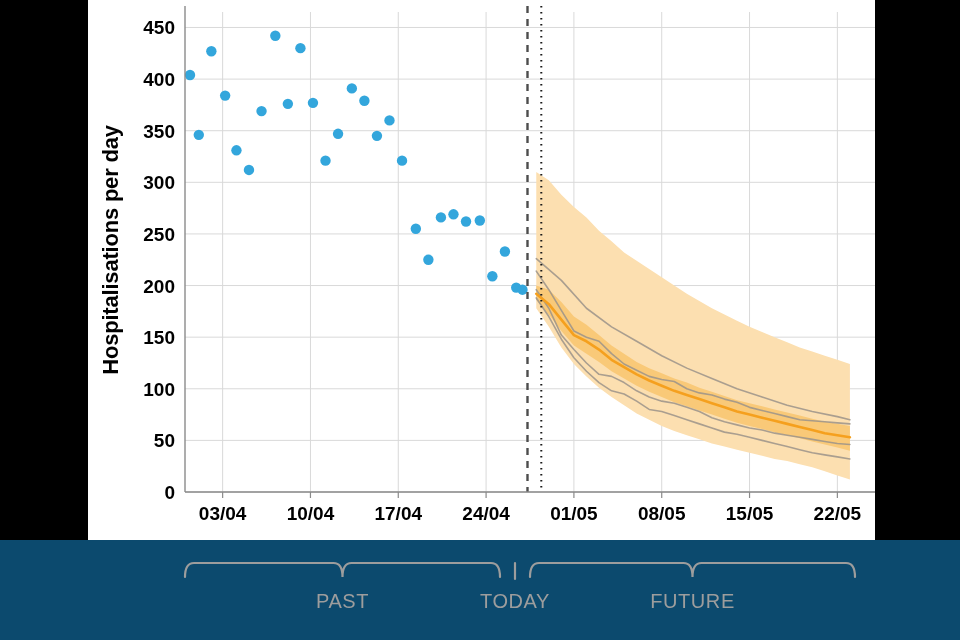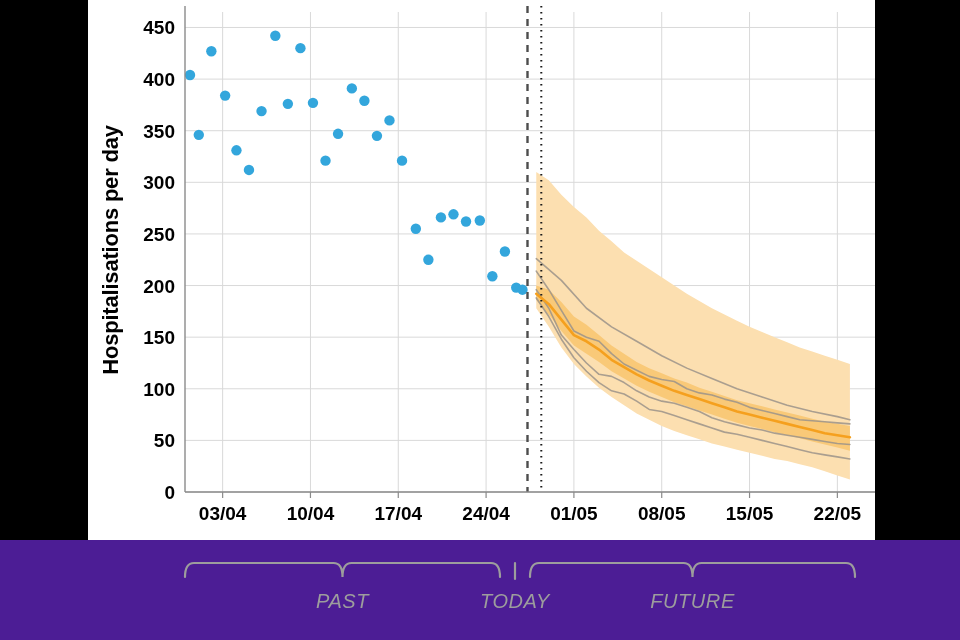--- a/index.html
+++ b/index.html
@@ -19,21 +19,21 @@
   }
   #ylabel span{
     display:block;
     transform:rotate(-90deg);
     white-space:nowrap;
     font-size:22px;font-weight:bold;color:#000;
     letter-spacing:-0.2px;
   }
 
   
-  #annot{position:absolute;left:0;top:540px;width:960px;height:100px;background:#4c1d95;font-style:italic;}
+  #annot{position:absolute;left:0;top:540px;width:960px;height:100px;background:#0c4a6e;}
   .brace-label{
     position:absolute;color:#9d9d9d;font-size:20px;
     font-family:"Liberation Sans",sans-serif;letter-spacing:0.6px;
     white-space:nowrap;
   }
   .tick-text{font-size:19px;font-weight:bold;fill:#000;font-family:"Liberation Sans",sans-serif;}
   .ytick-text{font-size:19px;font-weight:bold;fill:#000;font-family:"Liberation Sans",sans-serif;}
 </style>
 </head>
 <body>

